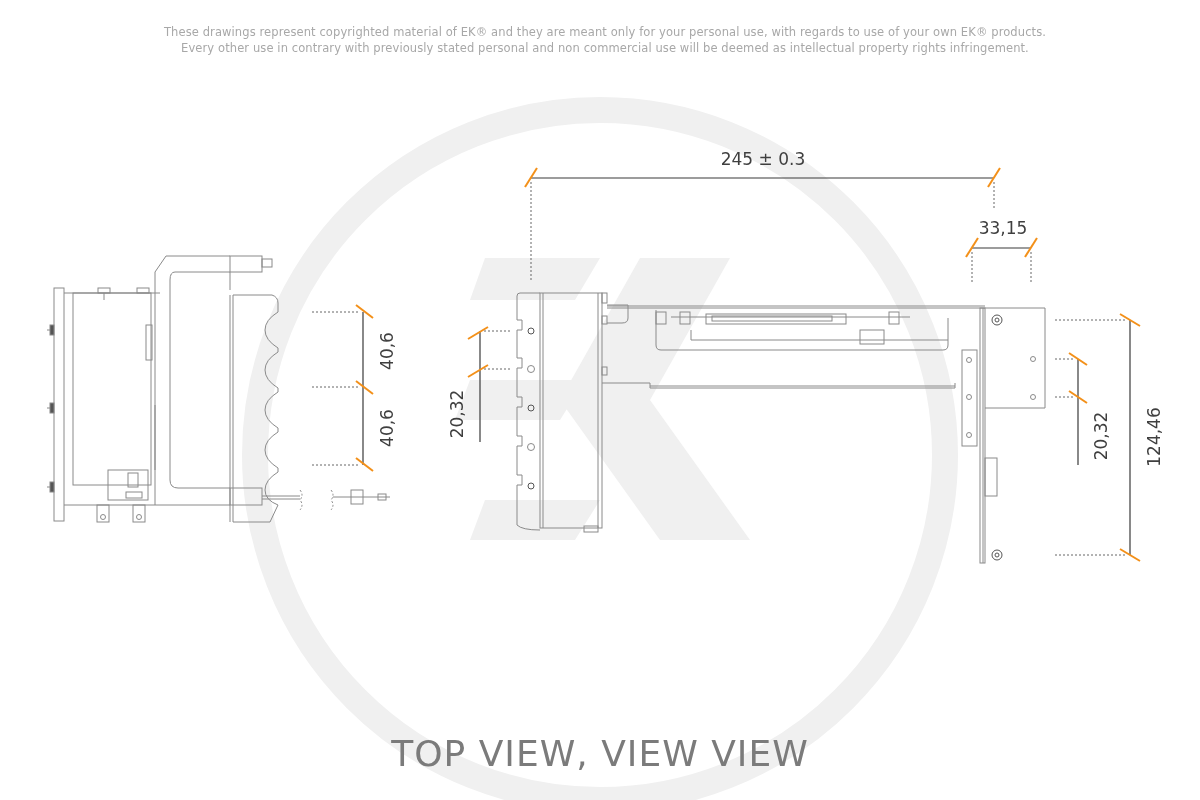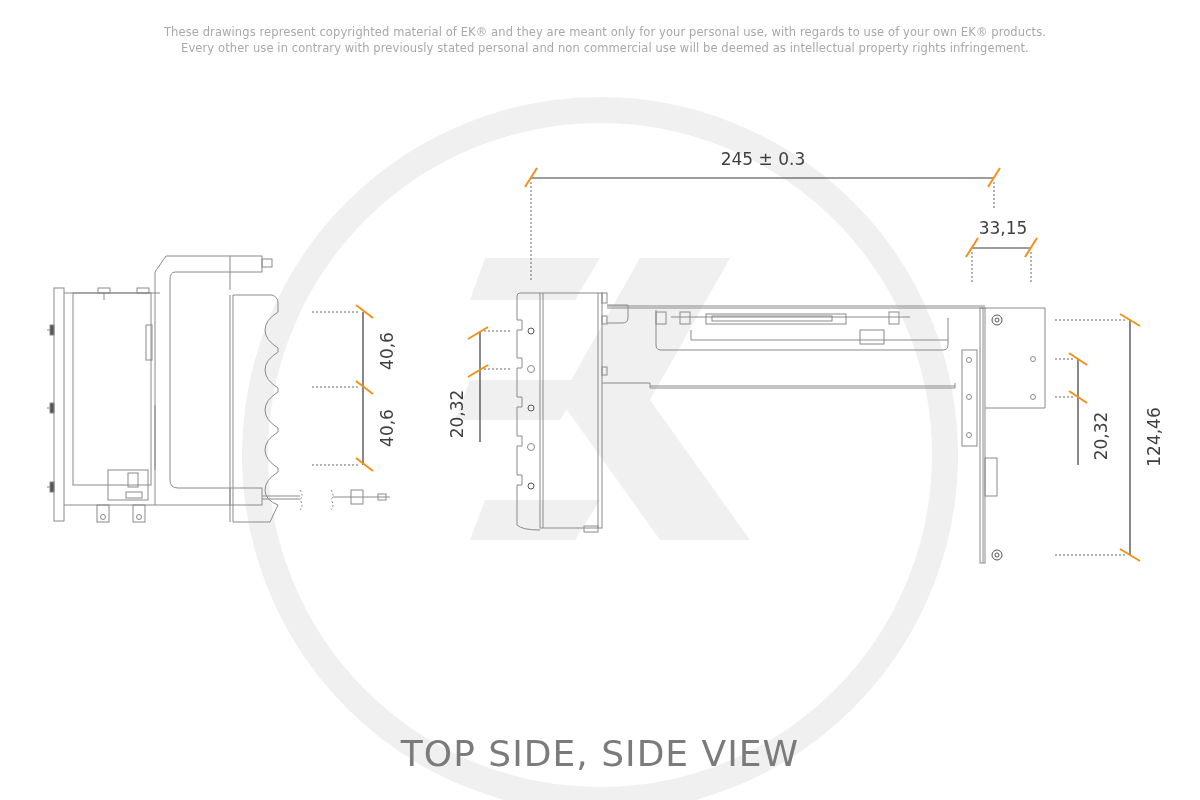--- a/index.html
+++ b/index.html
@@ -177,13 +177,13 @@
     <line x1="1120" y1="549" x2="1140" y2="561" stroke="#f39019" stroke-width="2"></line>
   </g>
 
   <text class="dim-text" x="763" y="165" text-anchor="middle">245 ± 0.3</text>
   <text class="dim-text" x="1003" y="234" text-anchor="middle">33,15</text>
   <text class="dim-text" transform="translate(463,414) rotate(-90)" text-anchor="middle">20,32</text>
   <text class="dim-text" transform="translate(1107,436) rotate(-90)" text-anchor="middle">20,32</text>
   <text class="dim-text" transform="translate(1160,437) rotate(-90)" text-anchor="middle">124,46</text>
 </svg>
 
-<div class="caption">TOP SIDE, SIDE VIEW</div>
+<div class="caption">TOP VIEW, VIEW VIEW</div>
 
 </body></html>

